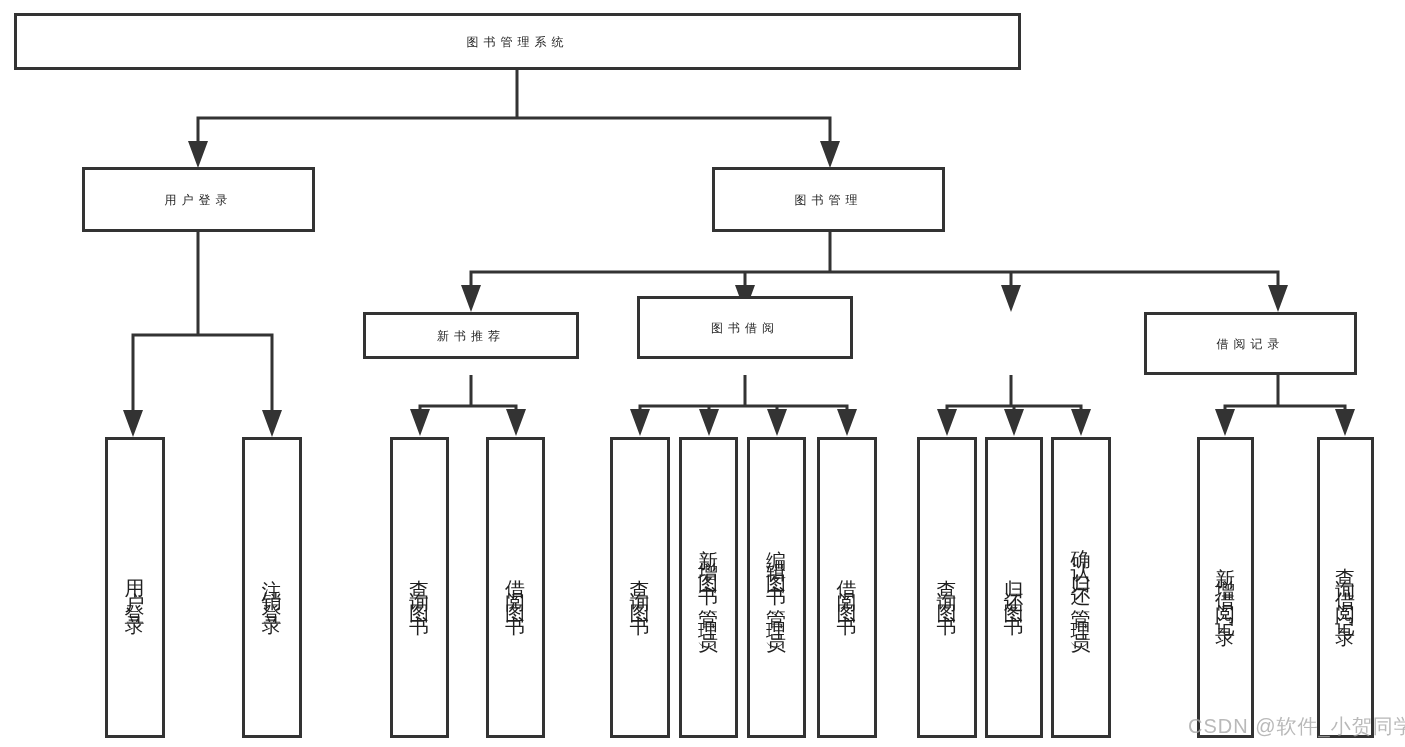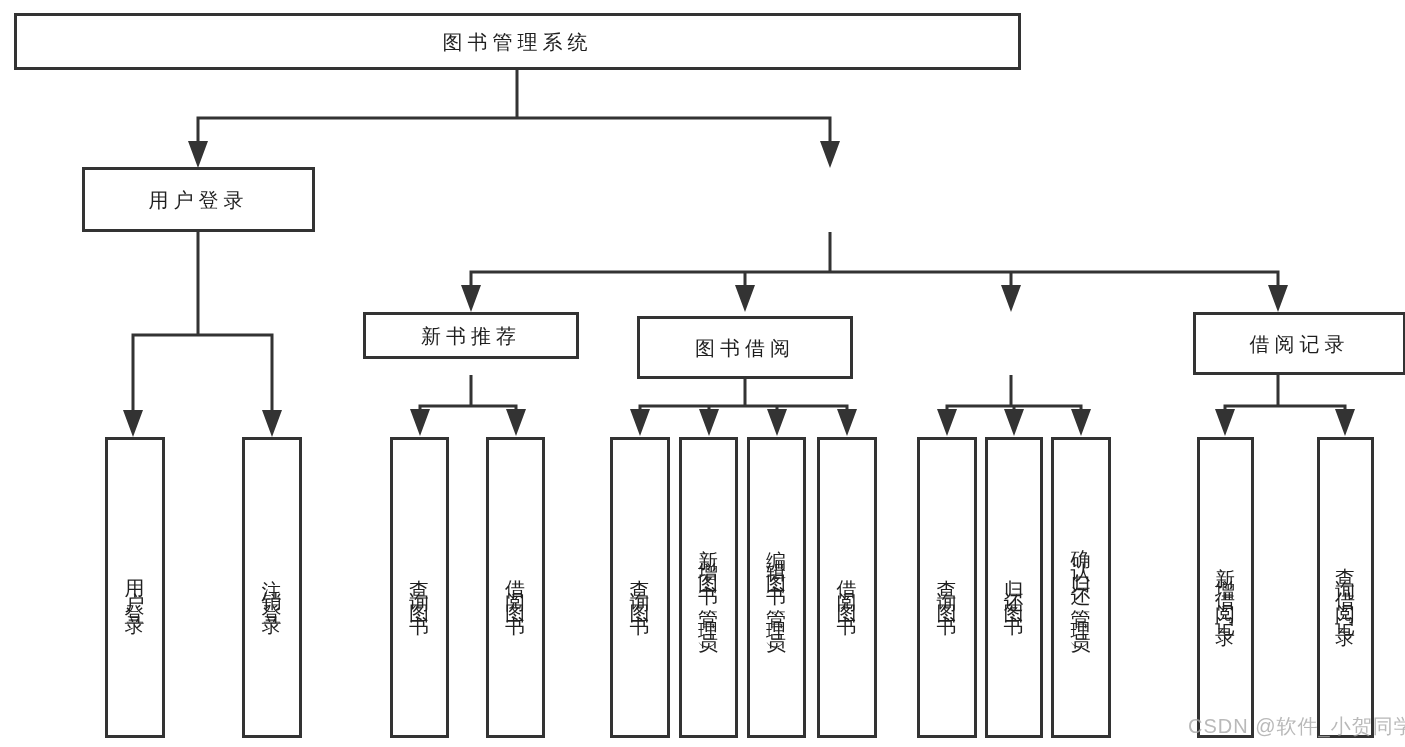--- a/index.html
+++ b/index.html
@@ -8,21 +8,21 @@
     --wm:#a8a8a8;
     --bg:#ffffff;
   }
   *{box-sizing:border-box;}
   body{margin:0;background:var(--bg);font-family:"Liberation Sans","DejaVu Sans",sans-serif;}
   .canvas{position:relative;width:1405px;height:747px;background:var(--bg);overflow:hidden;}
   .connectors{position:absolute;left:0;top:0;width:1405px;height:747px;}
   .cline{stroke:var(--line);stroke-width:3;fill:none;}
   .carrow{fill:var(--line);stroke:none;}
   .box{position:absolute;border:3px solid var(--line);background:#ffffff;display:flex;align-items:center;justify-content:center;}
-  .hlabel{font-size:20px;letter-spacing:5px;color:var(--text);white-space:nowrap;line-height:1;text-align:right;}
+  .hlabel{font-size:12px;letter-spacing:5px;color:var(--text);white-space:nowrap;line-height:1;text-align:right;}
   .vlabel{writing-mode:vertical-rl;text-orientation:mixed;font-size:20px;letter-spacing:12px;color:var(--text);line-height:1;white-space:nowrap;}
   .watermark{position:absolute;left:1188px;top:713px;font-size:20px;letter-spacing:1px;color:var(--wm);opacity:.8;white-space:nowrap;z-index:5;}
 </style>
 </head>
 <body>
 
 <div class="canvas">
 
   <svg class="connectors" width="1405" height="747" viewBox="0 0 1405 747" xmlns="http://www.w3.org/2000/svg">
     <g>
@@ -55,28 +55,31 @@
     </g>
   </svg>
 
   <div class="box" style="left:14px;top:13px;width:1007px;height:57px">
     <span class="hlabel">图书管理系统</span>
   </div>
 
   <div class="box" style="left:82px;top:167px;width:233px;height:65px">
     <span class="hlabel">用户登录</span>
   </div>
+  <div class="box" style="left:712px;top:167px;width:233px;height:65px">
+    <span class="hlabel">图书管理</span>
+  </div>
 
   <div class="box" style="left:363px;top:312px;width:216px;height:47px">
     <span class="hlabel">新书推荐</span>
   </div>
-  <div class="box" style="left:637px;top:316px;width:216px;height:63px">
+  <div class="box" style="left:637px;top:296px;width:216px;height:63px">
     <span class="hlabel">图书借阅</span>
   </div>
-  <div class="box" style="left:1193px;top:312px;width:213px;height:63px">
+  <div class="box" style="left:1144px;top:312px;width:213px;height:63px">
     <span class="hlabel">借阅记录</span>
   </div>
 
   <div class="box" style="left:105px;top:437px;width:60px;height:301px">
     <span class="vlabel">用户登录</span>
   </div>
   <div class="box" style="left:242px;top:437px;width:60px;height:301px">
     <span class="vlabel">注销登录</span>
   </div>
 

